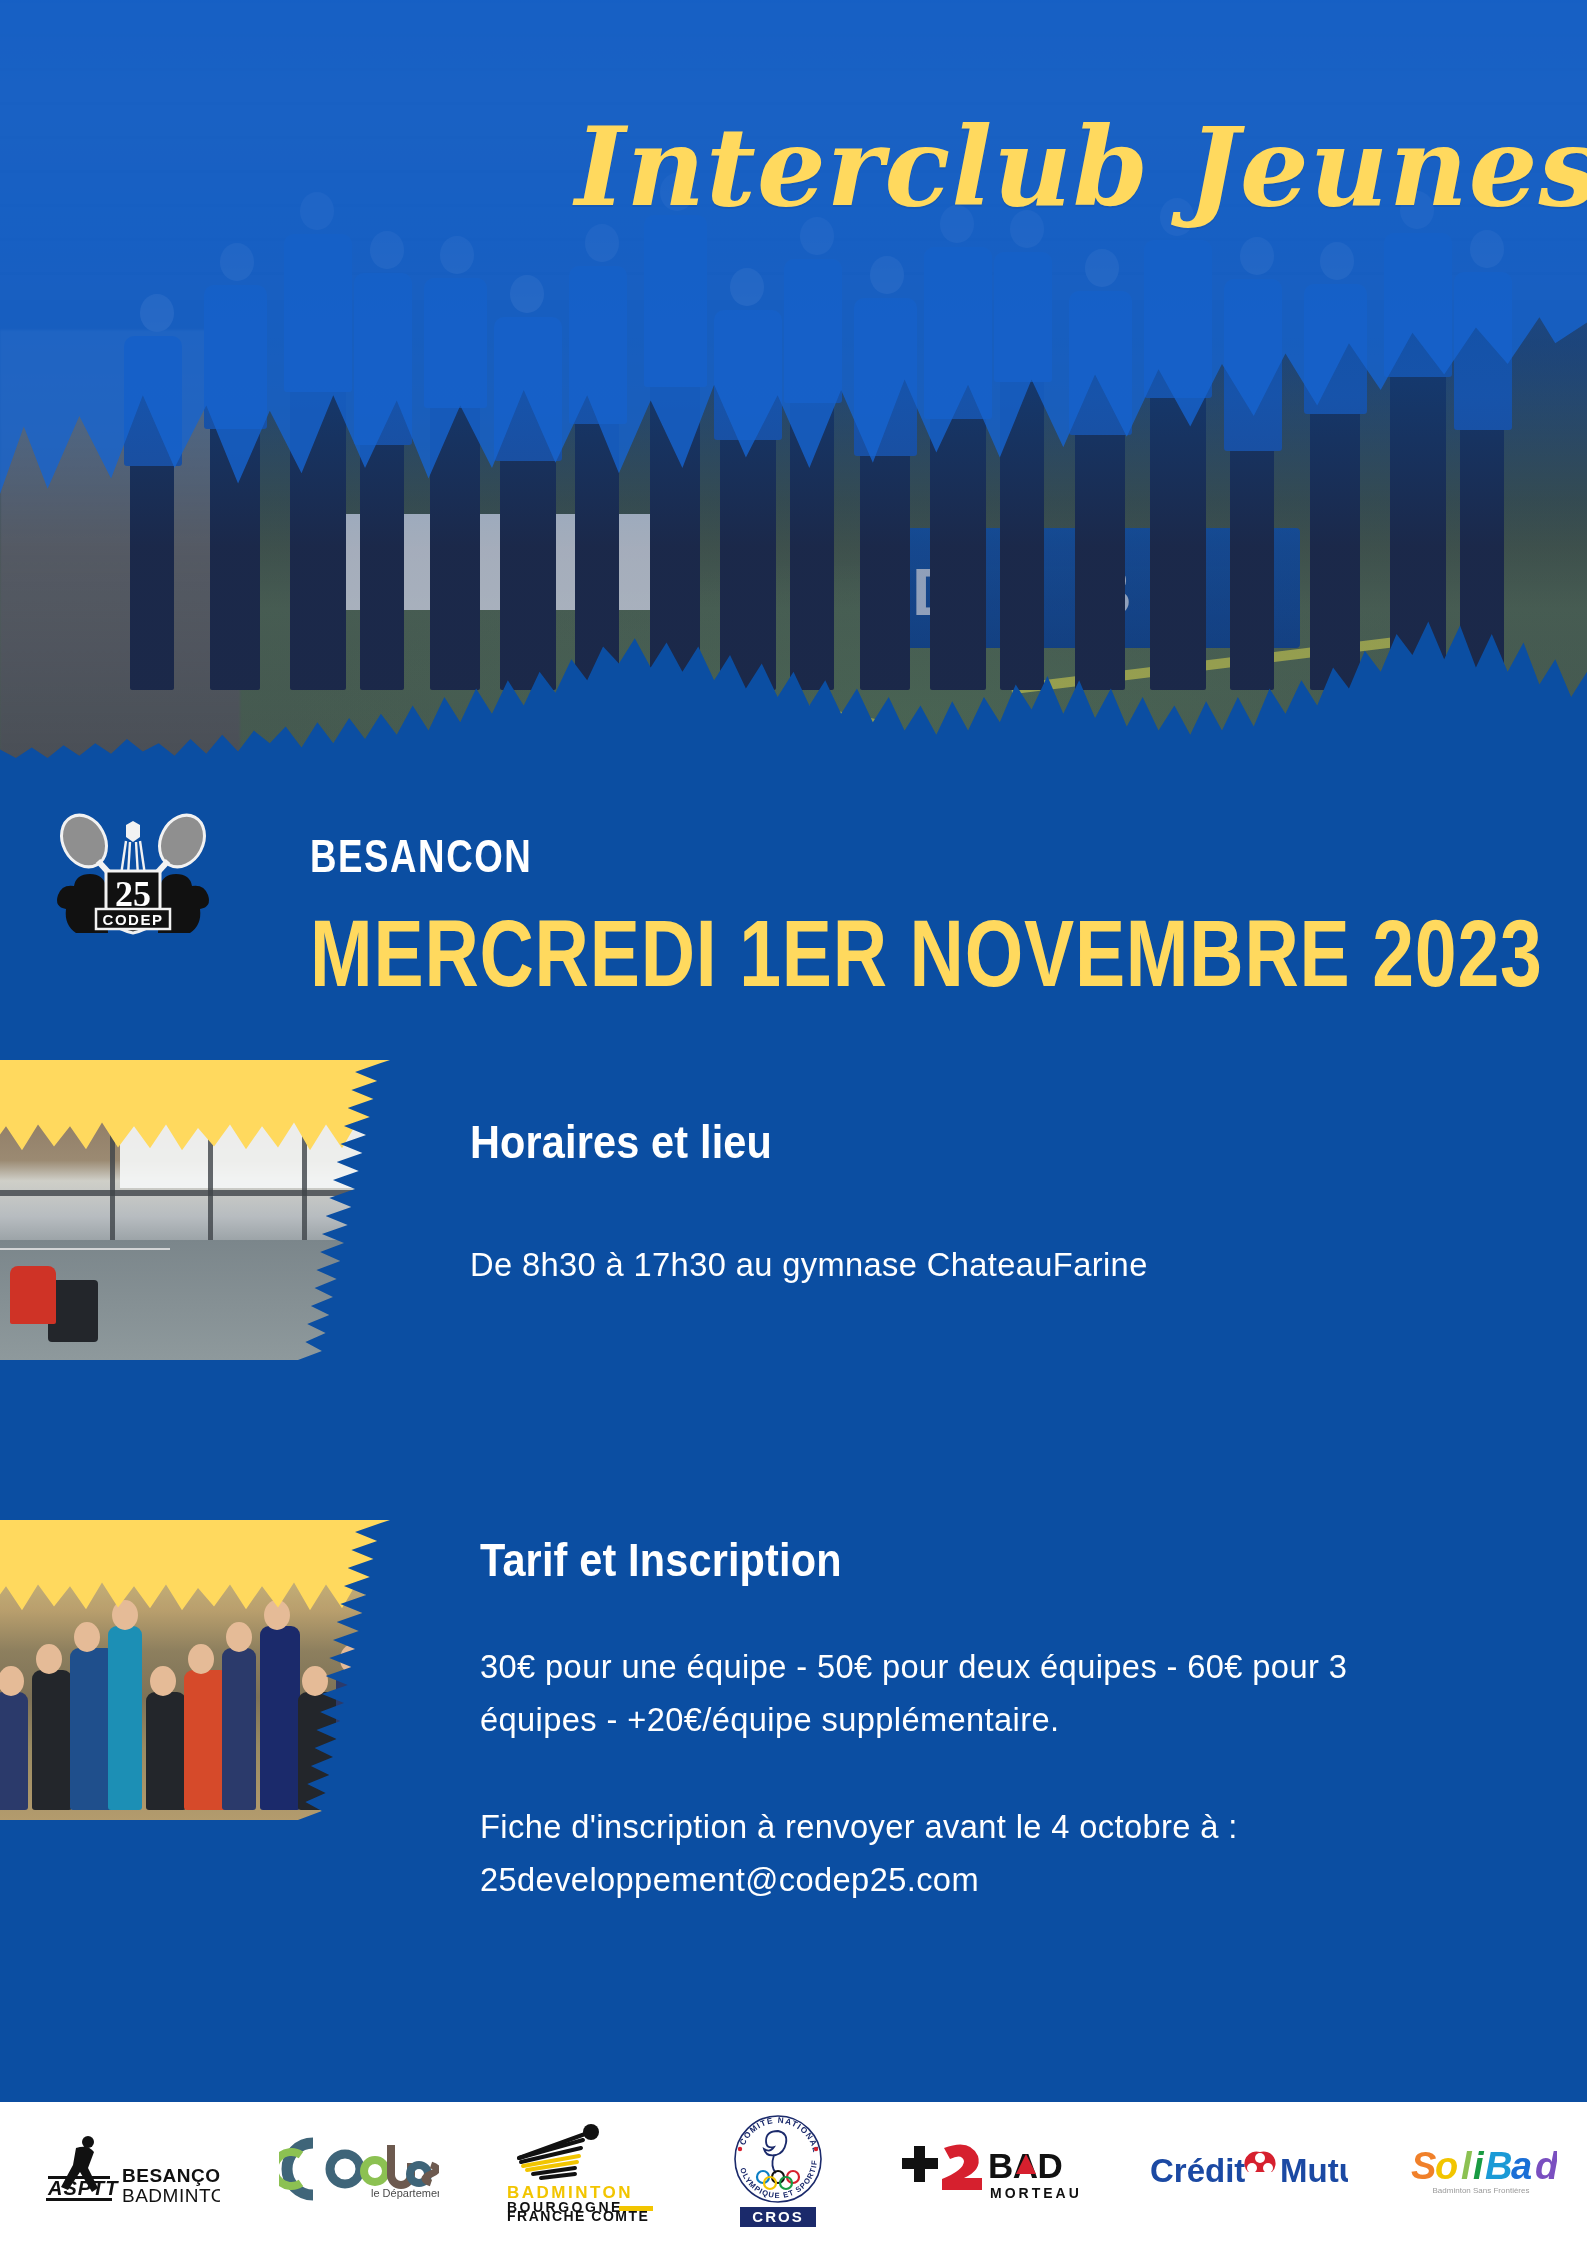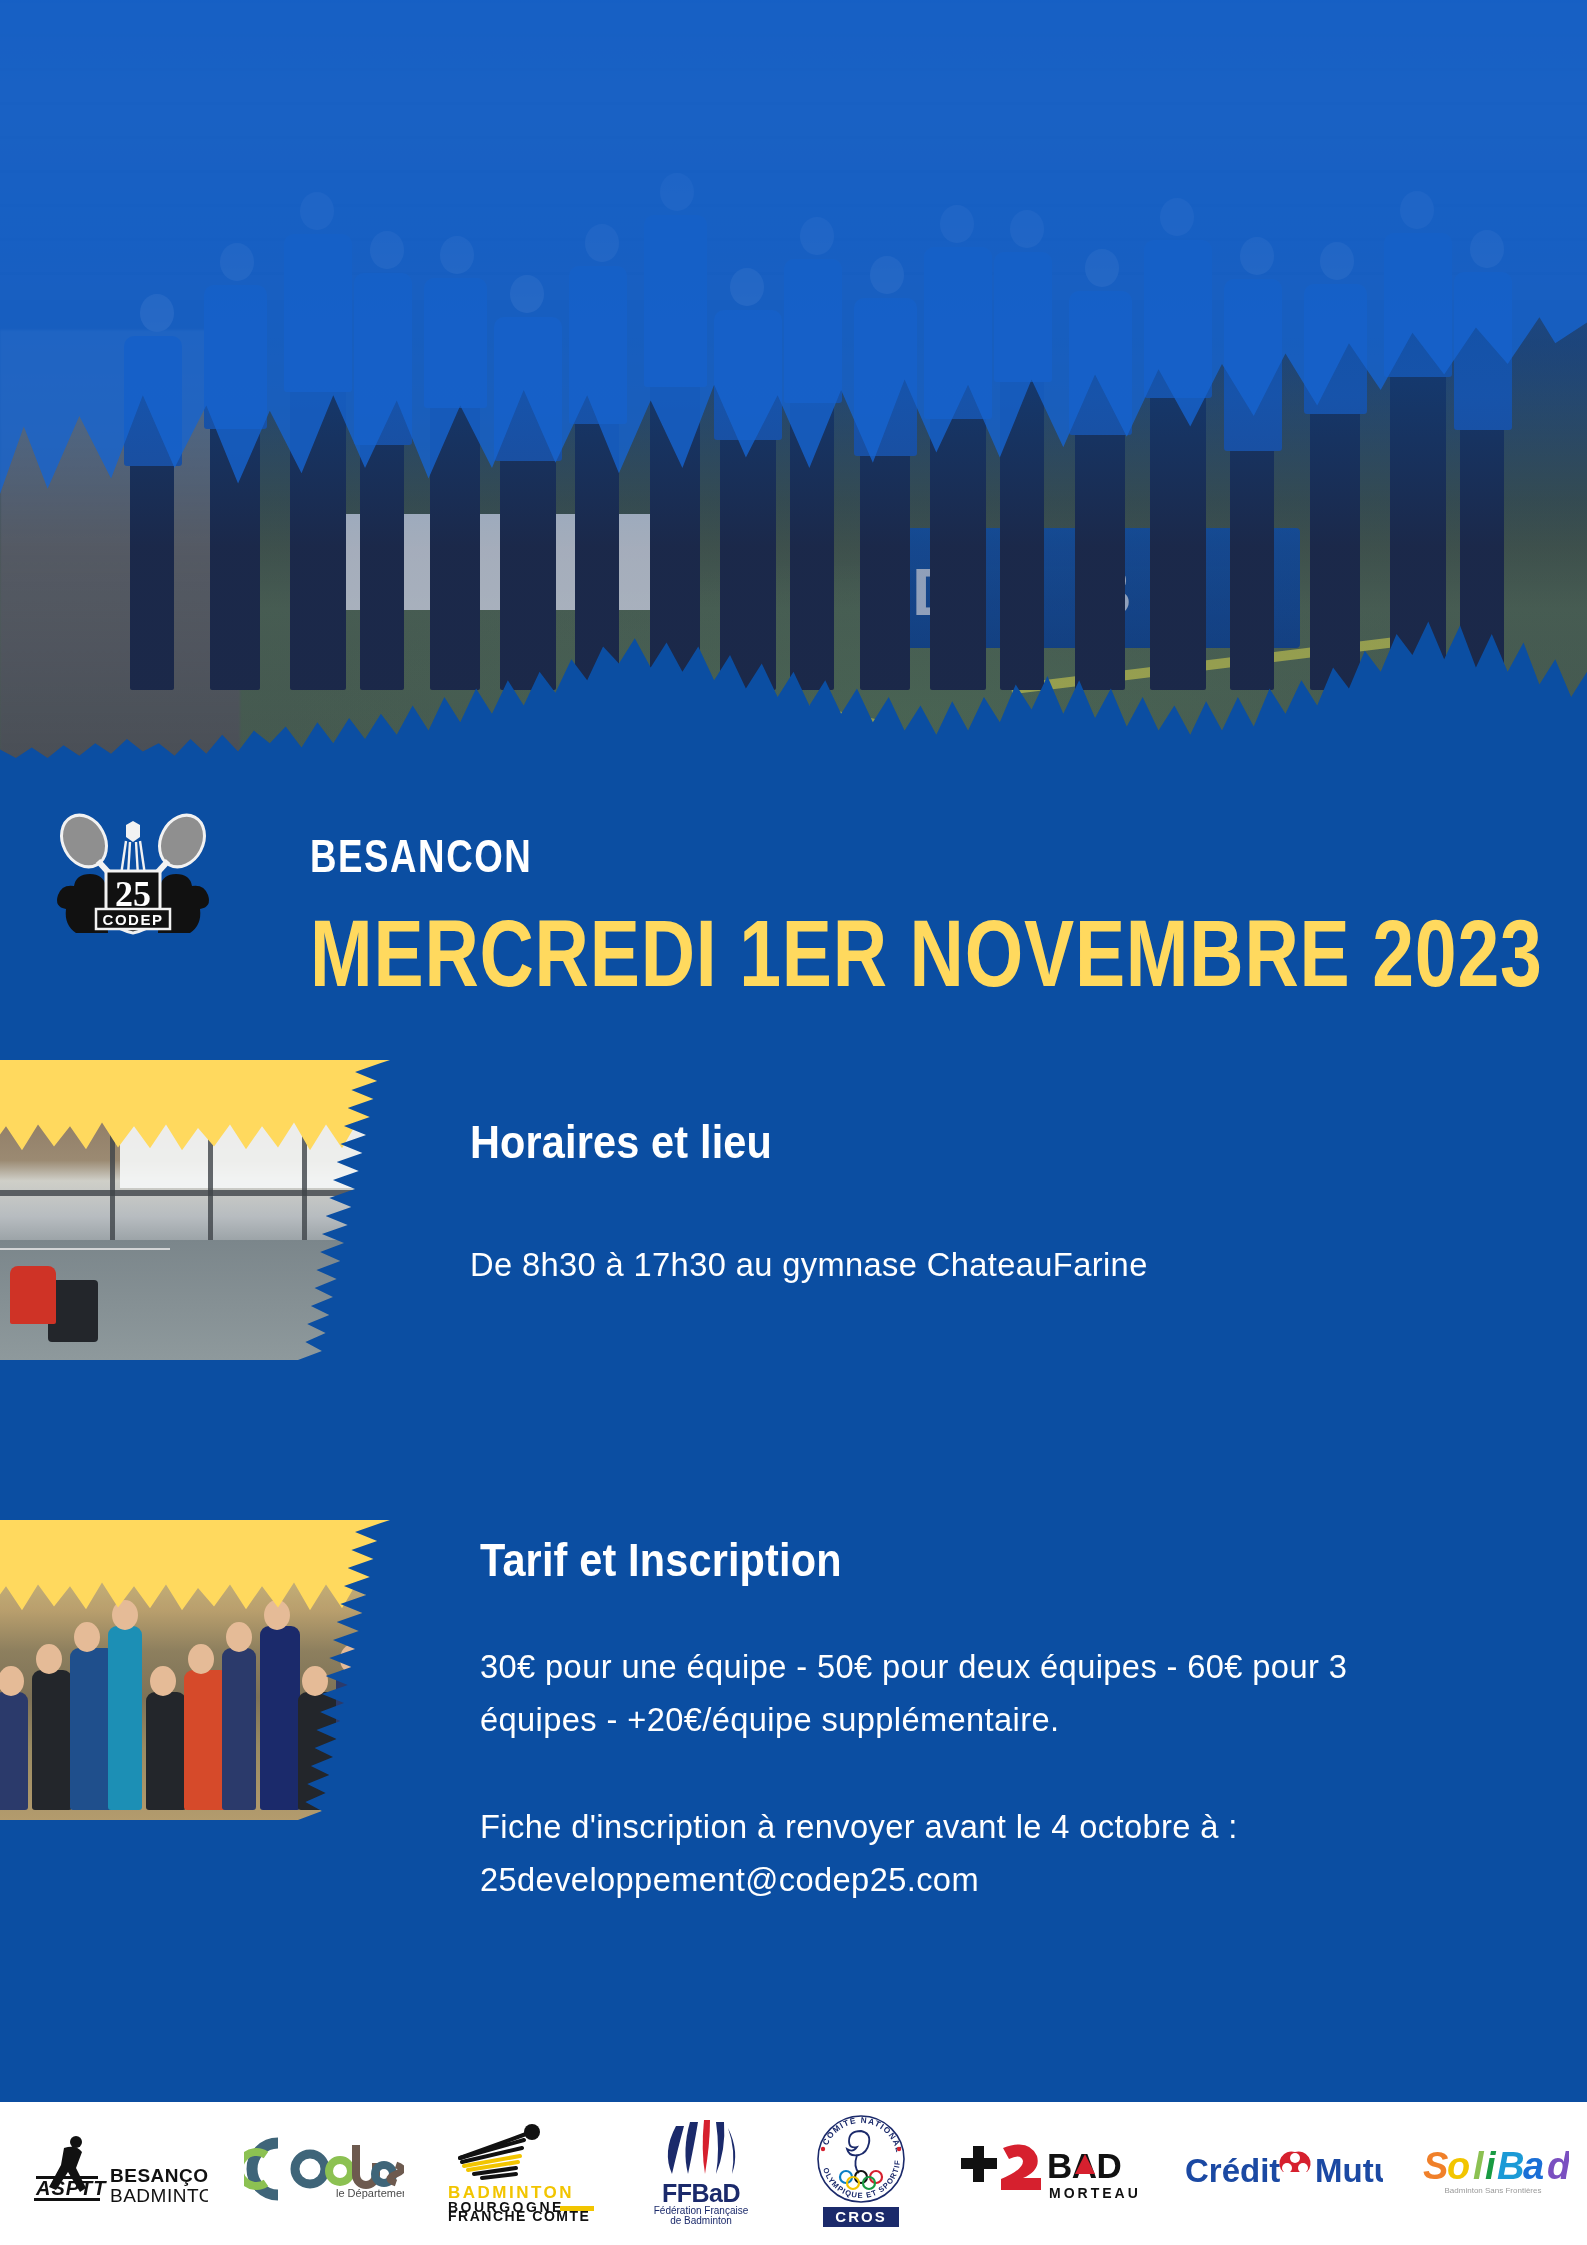--- a/index.html
+++ b/index.html
@@ -258,20 +258,21 @@
           <div class="p top" style="left: 1384px; width: 68px; height: 144px; bottom: 383px;"></div>
           <div class="p hd" style="left: 1400px; width: 34px; height: 38px; bottom: 531px;"></div>
           <div class="p" style="left: 1460px; width: 44px; height: 266px;"></div>
           <div class="p top" style="left: 1454px; width: 58px; height: 158px; bottom: 330px;"></div>
           <div class="p hd" style="left: 1470px; width: 34px; height: 38px; bottom: 492px;"></div>
         </div>
     </div>
     <div class="hero-wash"></div>
     <div class="paint-top"></div>
     <div class="torn-bottom"></div>
+    <div class="hero-title">Interclub Jeunes</div>
   </div>
 
   <div class="codep">
     <svg viewBox="0 0 190 130" aria-hidden="true">
 
       <g stroke="#f2f2f2" stroke-width="3" fill="#8f8f8f">
         <ellipse cx="46" cy="36" rx="21" ry="27" transform="rotate(-28 46 36)"></ellipse>
         <ellipse cx="144" cy="36" rx="21" ry="27" transform="rotate(28 144 36)"></ellipse>
       </g>
       <path d="M60 56 L82 80" stroke="#f2f2f2" stroke-width="6" fill="none"></path>
@@ -389,34 +390,20 @@
           <path d="M42 60 L76 56" stroke="#111" stroke-width="4"></path>
         </g>
         <circle cx="92" cy="14" r="8" fill="#111"></circle>
         <text x="8" y="80" font-family="Liberation Sans, sans-serif" font-weight="700" font-size="17" fill="#f2c500" letter-spacing="2.5">BADMINTON</text>
         <text x="8" y="94" font-family="Liberation Sans, sans-serif" font-weight="700" font-size="14" fill="#111" letter-spacing="2.5">BOURGOGNE</text>
         <rect x="120" y="88" width="34" height="5" fill="#f2c500"></rect>
         <text x="8" y="103" font-family="Liberation Sans, sans-serif" font-weight="700" font-size="14" fill="#111" letter-spacing="1.5">FRANCHE COMTE</text>
       </svg>
     </div>
 
-    <div class="logo">
-      <svg width="130" height="112" viewBox="0 0 130 112">
-        <g>
-          <path d="M40 12 q-14 26 -4 48 q6 -26 12 -48z" fill="#1b2a6b"></path>
-          <path d="M54 8 q-8 28 -2 52 q6 -28 10 -52z" fill="#1b2a6b"></path>
-          <path d="M68 6 q-3 30 1 54 q5 -30 5 -54z" fill="#d6202e"></path>
-          <path d="M80 8 q4 28 0 52 q10 -24 8 -52z" fill="#1b2a6b"></path>
-          <path d="M92 14 q12 24 4 46 q4 -24 -4 -46z" fill="#1b2a6b"></path>
-        </g>
-        <text x="65" y="88" text-anchor="middle" font-family="Liberation Sans, sans-serif" font-weight="700" font-size="25" fill="#1b2a6b" letter-spacing="-.5">FFBaD</text>
-        <text x="65" y="100" text-anchor="middle" font-family="Liberation Sans, sans-serif" font-size="10" fill="#1b2a6b">Fédération Française</text>
-        <text x="65" y="110" text-anchor="middle" font-family="Liberation Sans, sans-serif" font-size="10" fill="#1b2a6b">de Badminton</text>
-      </svg>
-    </div>
 
     <div class="logo">
       <svg width="120" height="118" viewBox="0 0 120 118">
         <circle cx="60" cy="48" r="43" fill="none" stroke="#1b2a6b" stroke-width="1.6"></circle>
         <path id="arcTop" d="M24 48 a36 36 0 0 1 72 0" fill="none"></path>
         <path id="arcBot" d="M21 48 a39 39 0 0 0 78 0" fill="none"></path>
         <text font-family="Liberation Sans, sans-serif" font-size="8.2" font-weight="700" fill="#1b2a6b" letter-spacing="1.2">
           <textPath href="#arcTop" startOffset="12%">COMITÉ NATIONAL</textPath>
         </text>
         <text font-family="Liberation Sans, sans-serif" font-size="7.6" font-weight="700" fill="#1b2a6b" letter-spacing="1">

